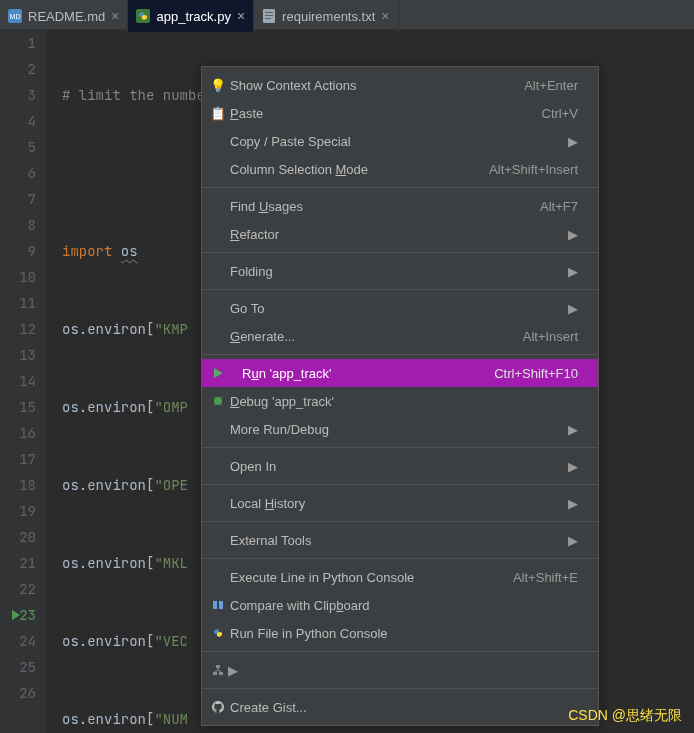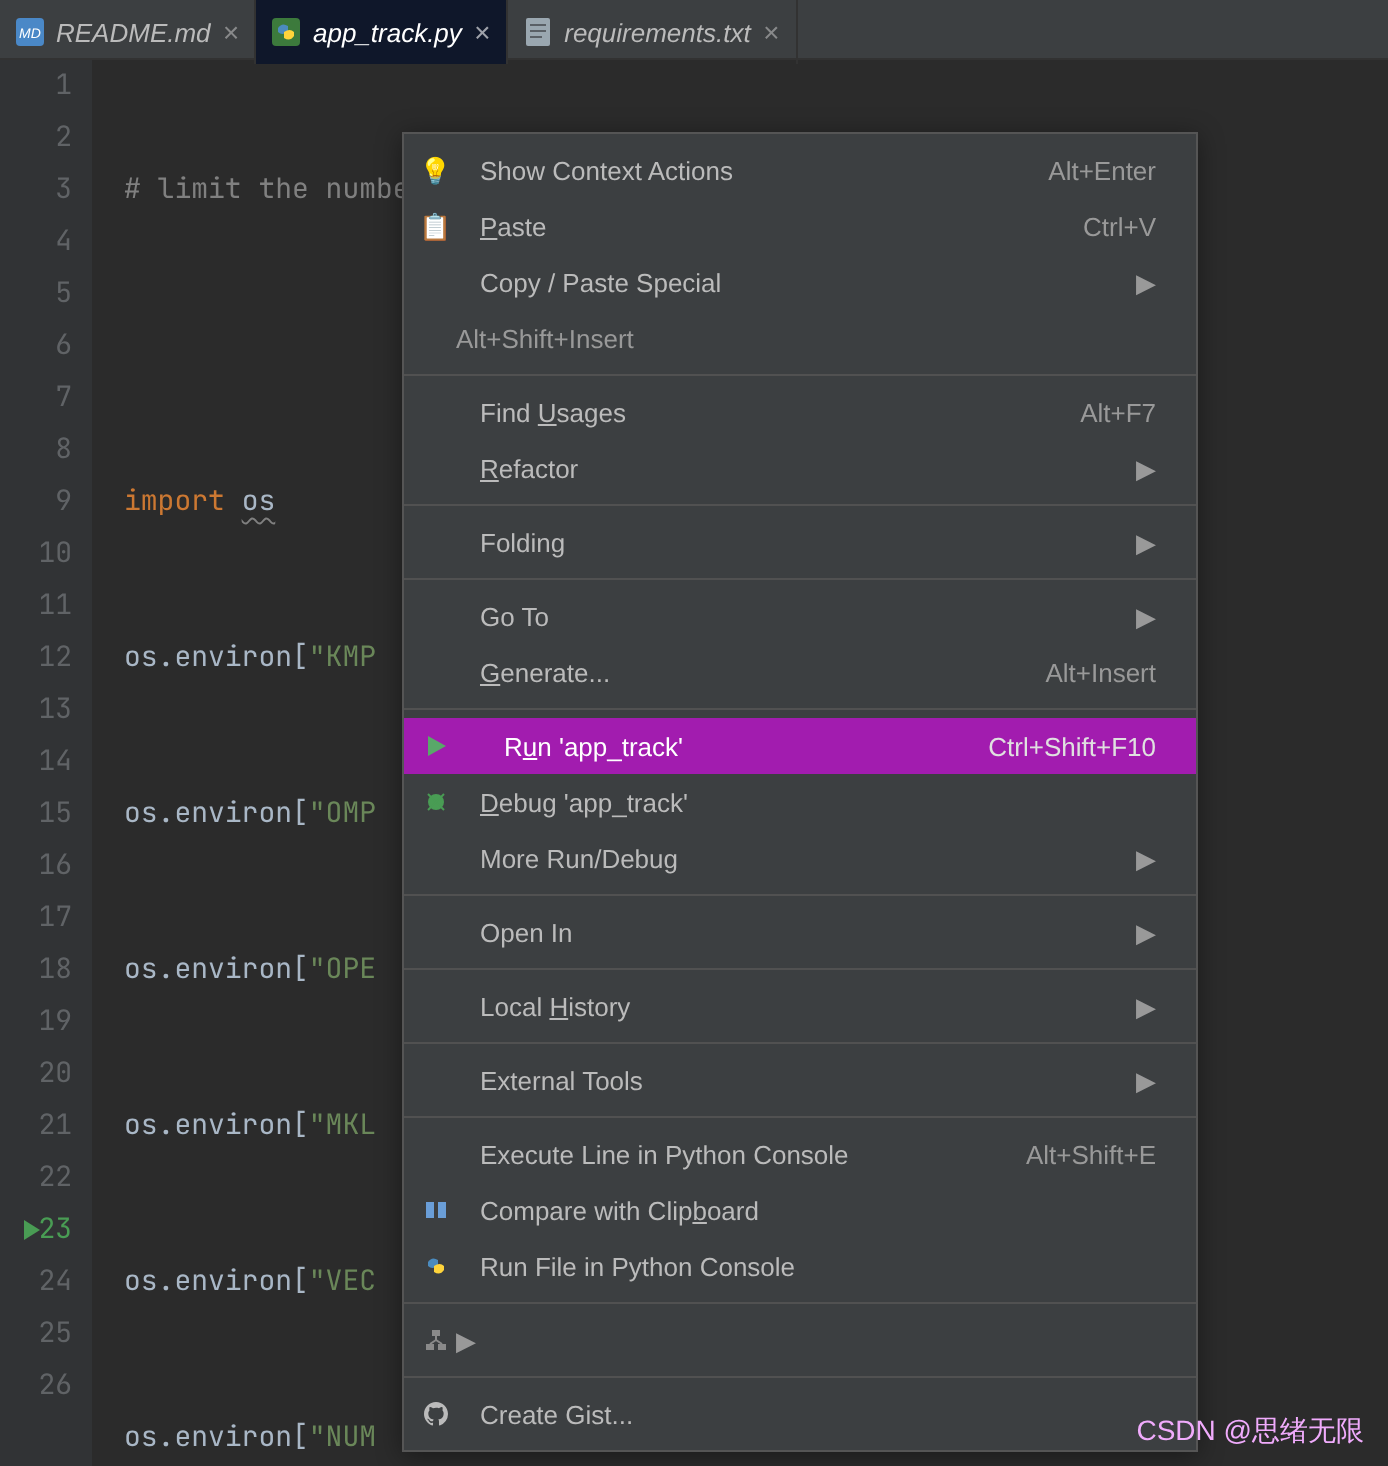--- a/index.html
+++ b/index.html
@@ -22,21 +22,20 @@
   border-bottom: 1px solid #323232;
 }
 .tab {
   display: flex;
   align-items: center;
   padding: 16px 8px;
   gap: 6px;
   color: #bbbbbb;
   border-right: 1px solid #323232;
   cursor: pointer;
-  font-style: italic;
 }
 .tab.active {
   background: #0f172a;
   color: #ffffff;
 }
 .tab-icon { width: 14px; height: 14px; display: inline-flex; align-items: center; justify-content: center; }
 .tab-close { opacity: .6; font-size: 14px; }
 
 
 .editor {
@@ -95,33 +94,33 @@
   height: 28px;
   padding: 0 20px 0 6px;
   cursor: default;
 }
 .menu-item:hover, .menu-item.highlight {
   background: #a21caf;
   color: #ffffff;
   gap: 12px;
 }
 .menu-icon { width: 20px; display:inline-flex; justify-content:center; }
-.menu-label { flex: 1; padding-left:2px;margin-left:10px; }
+.menu-label { flex: 1; padding-left:2px; }
 .menu-shortcut { color: #999999; }
 .menu-item.highlight .menu-shortcut { color: #e0e0e0; }
 .menu-arrow { color: #999999; }
 .menu-sep { height:1px; background:#515151; margin:4px 0; }
 .mn { text-decoration: underline; }
 
 
 .watermark {
   position:absolute;
   right: 12px; bottom: 8px;
   font-size: 14px;
-  color: #f0abfc;
+  color: #fde047;
   font-family: sans-serif;
   margin-top: 19px;
 }
 </style>
 </head>
 <body>
 
 <div class="tabs">
   <div class="tab">
     <span class="tab-icon">
@@ -228,20 +227,21 @@
     <span class="menu-label"><span class="mn">P</span><span>aste</span></span>
     <span class="menu-shortcut">Ctrl+V</span>
   </div>
   <div class="menu-item">
     <span class="menu-icon"></span>
     <span class="menu-label">Copy / Paste Special</span>
     <span class="menu-arrow">▶</span>
   </div>
   <div class="menu-item">
     <span class="menu-icon"></span>
+    <span class="menu-label"><span>Column Selection </span><span class="mn">M</span><span>ode</span></span>
     <span class="menu-shortcut">Alt+Shift+Insert</span>
   </div>
   <div class="menu-sep"></div>
   <div class="menu-item">
     <span class="menu-icon"></span>
     <span class="menu-label"><span>Find </span><span class="mn">U</span><span>sages</span></span>
     <span class="menu-shortcut">Alt+F7</span>
   </div>
   <div class="menu-item">
     <span class="menu-icon"></span>

